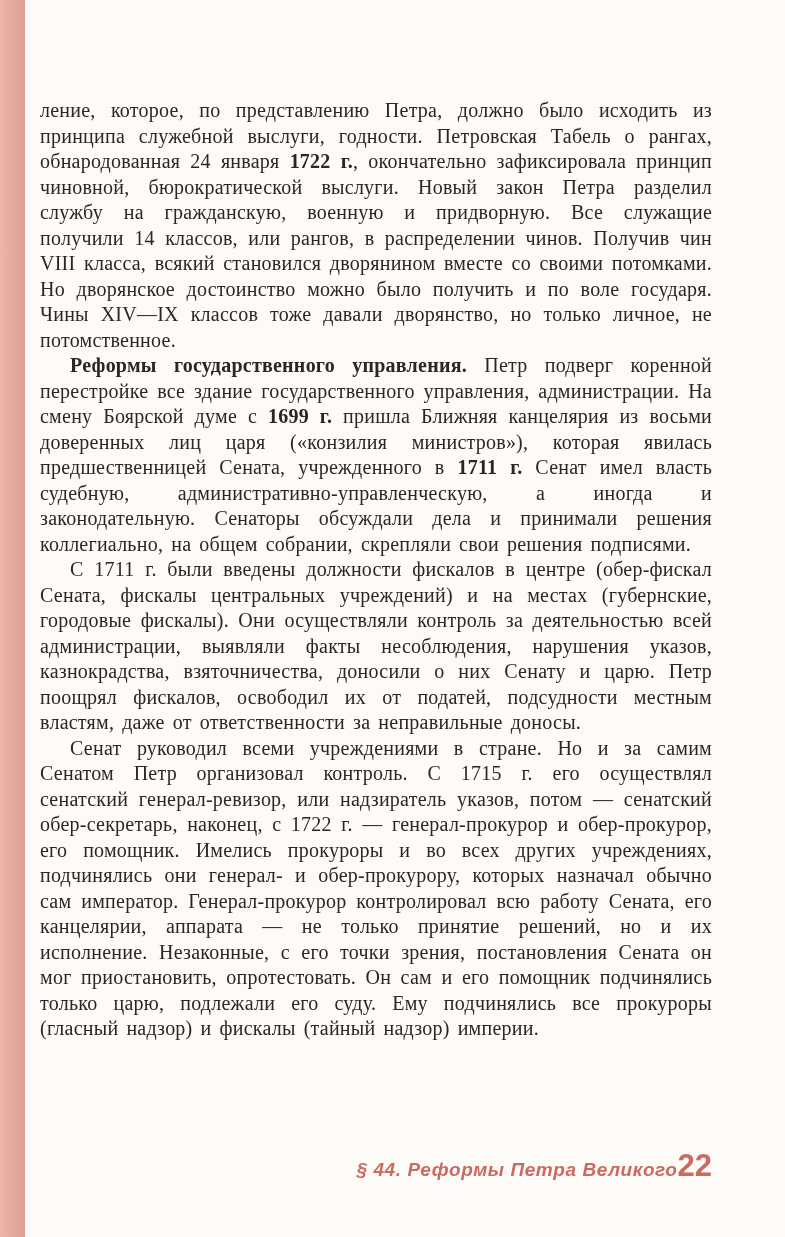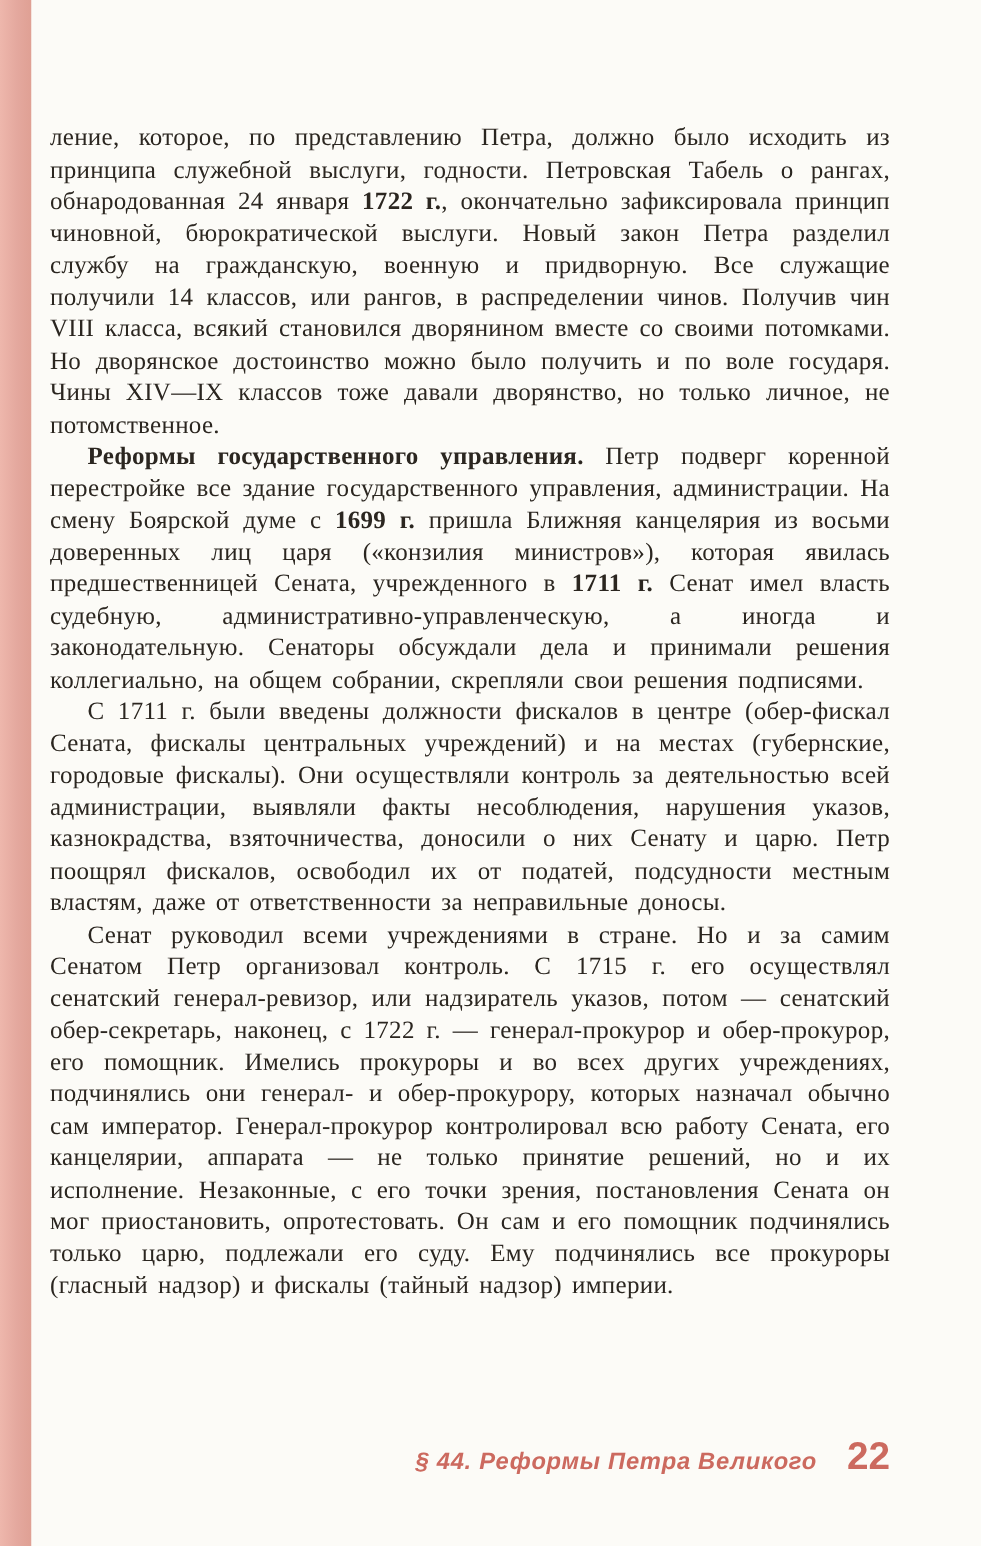--- a/index.html
+++ b/index.html
@@ -35,21 +35,21 @@
     text-align:justify;
     color:var(--ink);
     word-spacing:0.14em;
     letter-spacing:0.012em;
   }
   .para.indent{ text-indent:30px; }
   .run{ }
   .bold{ font-weight:bold; }
   .footer{
     position:absolute; right:73px; bottom:56px;
-    display:flex; align-items:baseline; gap:24px;
+    display:flex; align-items:baseline; 
     font-family:"Liberation Sans", sans-serif;
   }
   .footer-title{
     color:var(--accent);
     font-style:italic;
     font-weight:bold;
     font-size:19px;
     letter-spacing:0.03em;
   }
   .footer-page{

